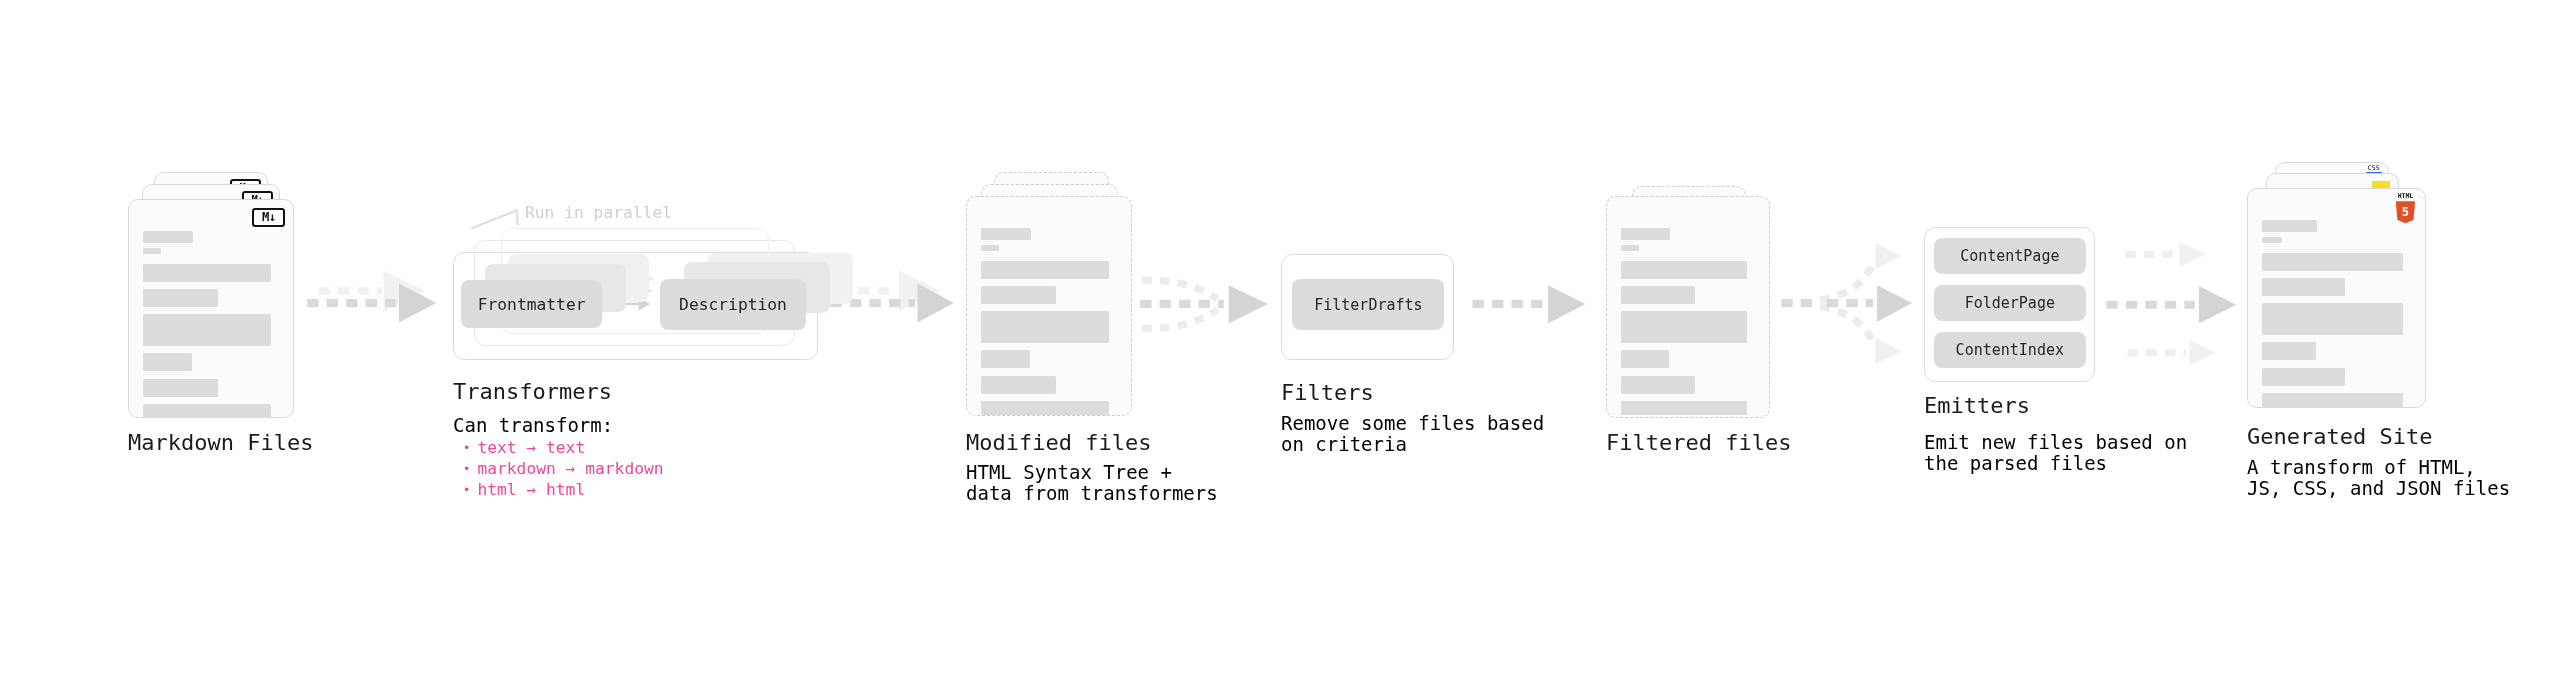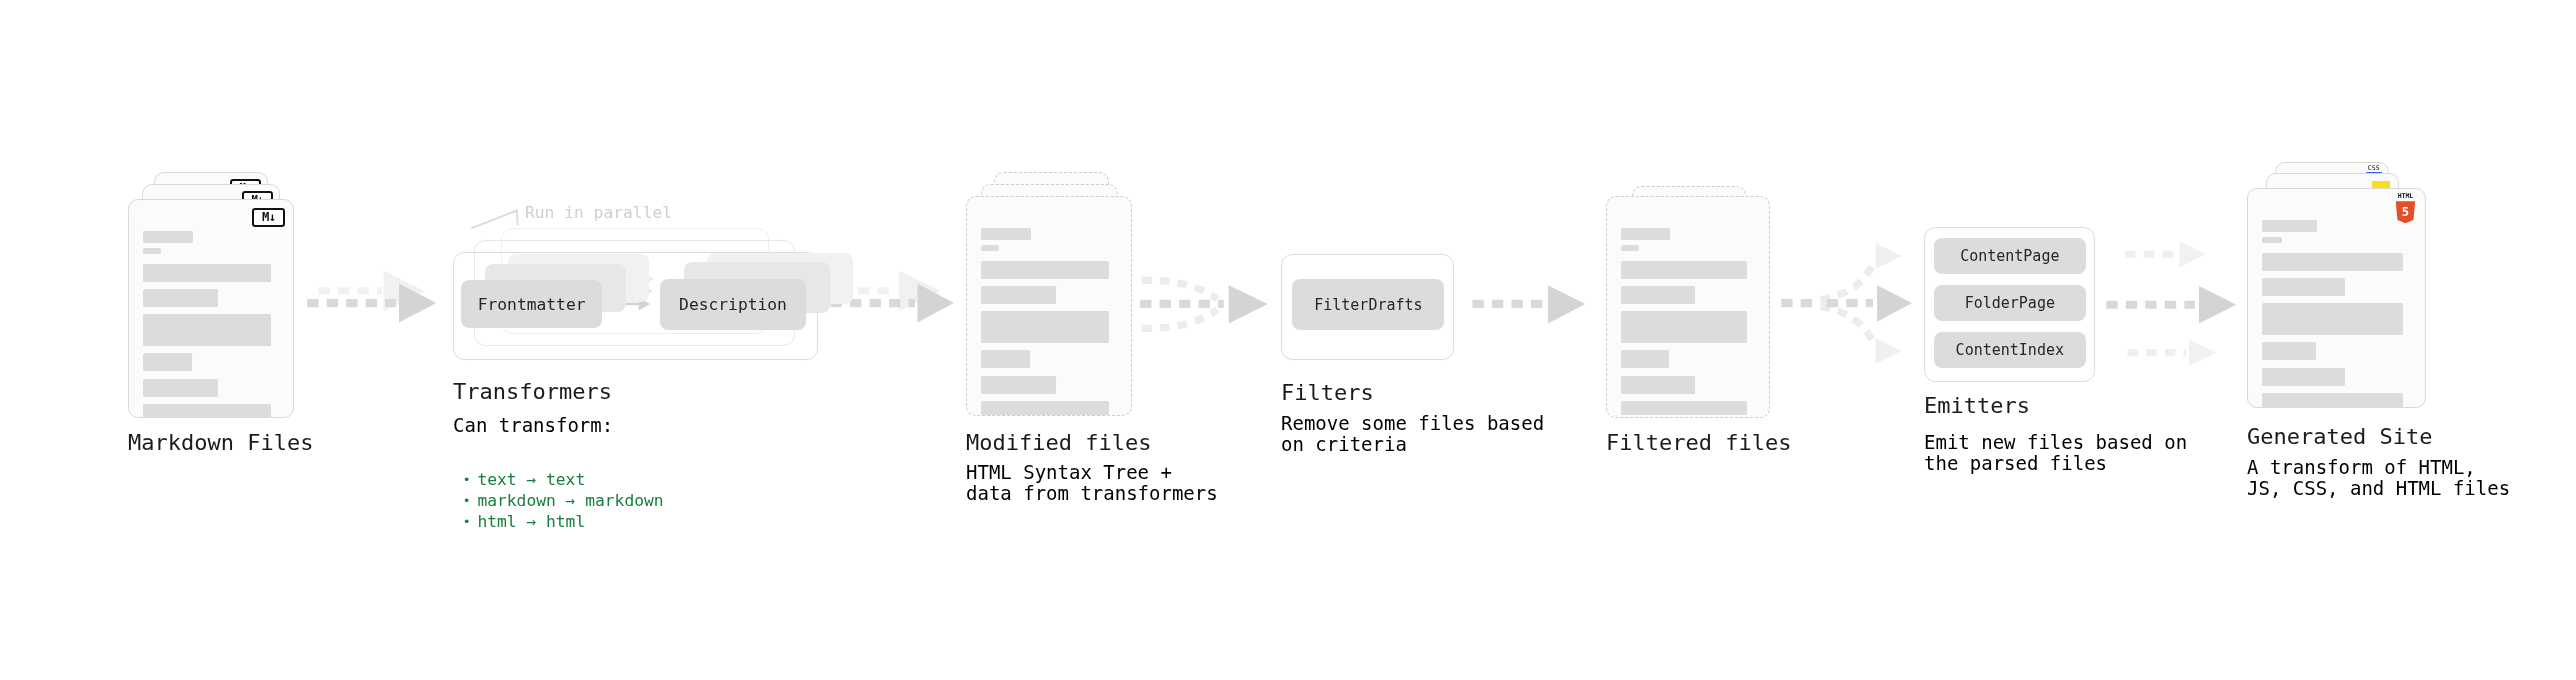--- a/index.html
+++ b/index.html
@@ -66,21 +66,21 @@
     display: flex; align-items: center; justify-content: center;
     font-size: 16.3px; color: #262626; white-space: nowrap;
   }
   .chip.ghost1 { background: #e7e7e7; }
   .chip.ghost2 { background: #f1f1f1; }
   .chip.small { font-size: 15px; }
 
   
   .stage-label { position: absolute; font-size: 22px; color: #1b1b1b; white-space: nowrap; }
   .stage-sub   { position: absolute; font-size: 19px; color: #000000; white-space: nowrap; line-height: 21px; }
-  .bullet-row  { position: absolute; font-size: 16.3px; color: #15803d; white-space: nowrap; margin-top: 32px; }
+  .bullet-row  { position: absolute; font-size: 16.3px; color: #ec4899; white-space: nowrap; }
   .bullet-row .marker { display: inline-block; width: 14.6px; font-size: 13px; vertical-align: 0.8px; }
   .annotation  { position: absolute; font-size: 16.3px; color: #cfcfcf; white-space: nowrap; }
 
   svg.arrow-layer { position: absolute; left: 0; top: 0; }
 </style>
 </head>
 <body>
 
 <div id="canvas">
 
@@ -272,17 +272,17 @@
           <div class="bar" style="width: 97%; height: 18px; margin-top: 9.8px;"></div>
           <div class="bar" style="width: 57%; height: 18px; margin-top: 7.3px;"></div>
           <div class="bar" style="width: 97%; height: 32px; margin-top: 7.3px;"></div>
           <div class="bar" style="width: 37%; height: 18px; margin-top: 7.3px;"></div>
           <div class="bar" style="width: 57%; height: 18px; margin-top: 7.3px;"></div>
           <div class="bar" style="width: 97%; height: 14px; margin-top: 7.3px;"></div>
         </div>
     </div>
     <div class="stage-label" style="left:0; top:273px">Generated Site</div>
     <div class="stage-sub" style="left:0; top:306px">A transform of HTML,</div>
-    <div class="stage-sub" style="left:0; top:327px">JS, CSS, and HTML files</div>
+    <div class="stage-sub" style="left:0; top:327px">JS, CSS, and JSON files</div>
   </div>
 
 </div>
 
 
 </body></html>

